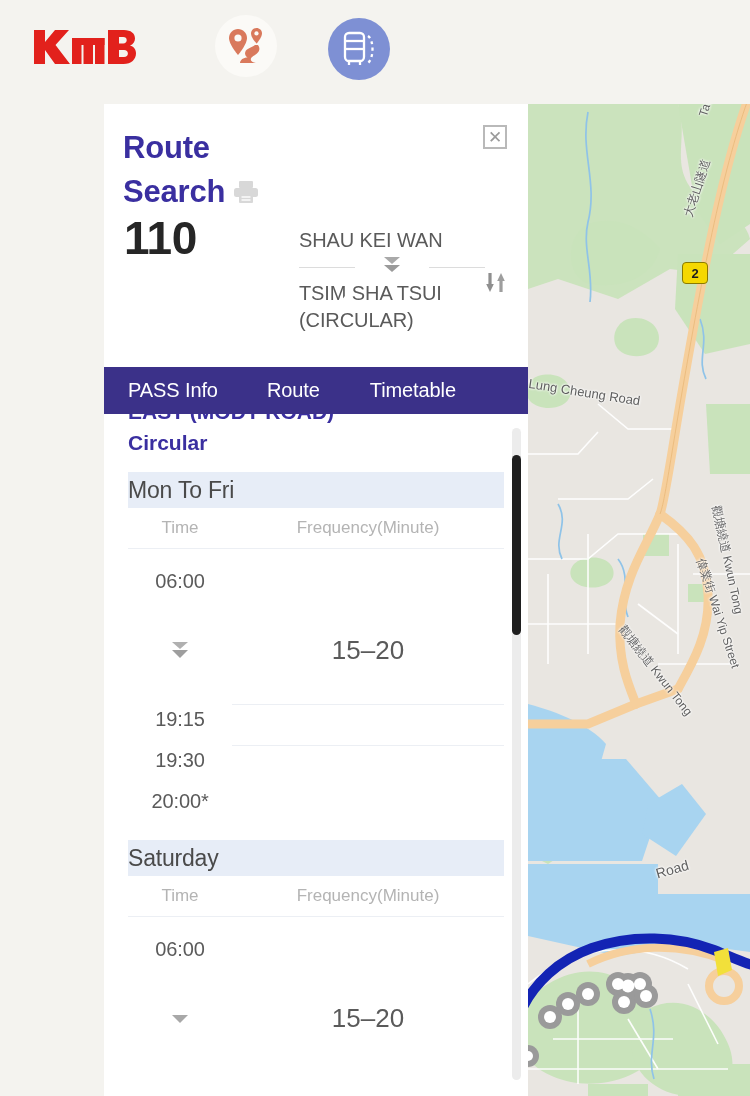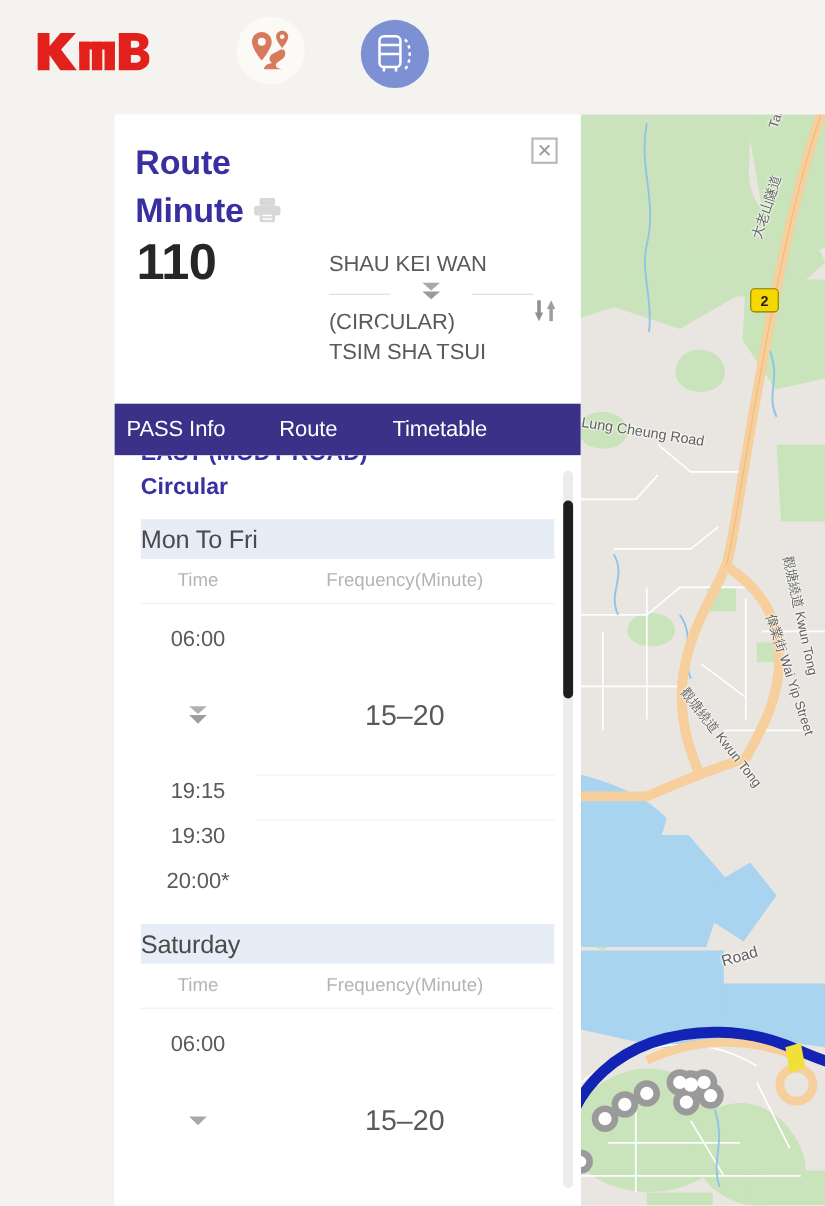--- a/index.html
+++ b/index.html
@@ -165,21 +165,21 @@
   .tab {
     color: #ffffff;
     font-size: 20px;
     letter-spacing: -0.1px;
     cursor: pointer;
     position: relative;
     height: 47px;
     display: flex;
     align-items: center;
   }
-  #tab-pass-info { margin-left: 11px; text-align: center; }
+  #tab-pass-info { margin-left: 24px; text-align: center; }
   #tab-route { margin-left: 49px; }
   #tab-timetable { margin-left: 50px; }
   #tab-indicator {
     position: absolute;
     left: 333px; top: 296px;
     width: 0; height: 0;
     border-left: 12px solid transparent;
     border-right: 12px solid transparent;
     border-bottom: 14px solid #ffffff;
   }
@@ -433,21 +433,21 @@
 
 <div id="route-panel">
 
   <div id="panel-header">
 
     <div id="close-button">✕</div>
 
     <div id="title-block">
       <div class="panel-title">Route</div>
       <div id="title-line2">
-        <span class="panel-title">Minute</span>
+        <span class="panel-title">Search</span>
         <span id="print-icon">
           <svg width="26" height="24" viewBox="0 0 26 24" aria-hidden="true">
             <g fill="#d8d8d8">
               <rect x="6" y="1" width="14" height="7" rx="1"></rect>
               <rect x="1" y="8" width="24" height="9" rx="2.5"></rect>
               <rect x="6" y="14" width="14" height="9" rx="1" fill="#d8d8d8"></rect>
             </g>
             <g stroke="#ffffff" stroke-width="1.4">
               <line x1="8.5" y1="17" x2="17.5" y2="17"></line>
               <line x1="8.5" y1="20" x2="17.5" y2="20"></line>
@@ -464,22 +464,22 @@
       <div id="od-divider">
         <span class="rule left"></span>
         <span class="rule right"></span>
         <span id="od-chevrons">
           <svg width="22" height="20" viewBox="0 0 22 20" aria-hidden="true">
             <polygon points="3,2 19,2 11,9" fill="#a9a9a9"></polygon>
             <polygon points="3,10 19,10 11,17" fill="#9a9a9a"></polygon>
           </svg>
         </span>
       </div>
+      <div class="od-text">TSIM SHA TSUI</div>
       <div class="od-text">(CIRCULAR)</div>
-      <div class="od-text">TSIM SHA TSUI</div>
     </div>
   </div>
 
   <div id="tab-bar">
     <div class="tab" id="tab-pass-info">PASS Info</div>
     <div class="tab" id="tab-route">Route</div>
     <div class="tab" id="tab-timetable">Timetable</div>
   </div>
 
   <div id="timetable-scroll">

